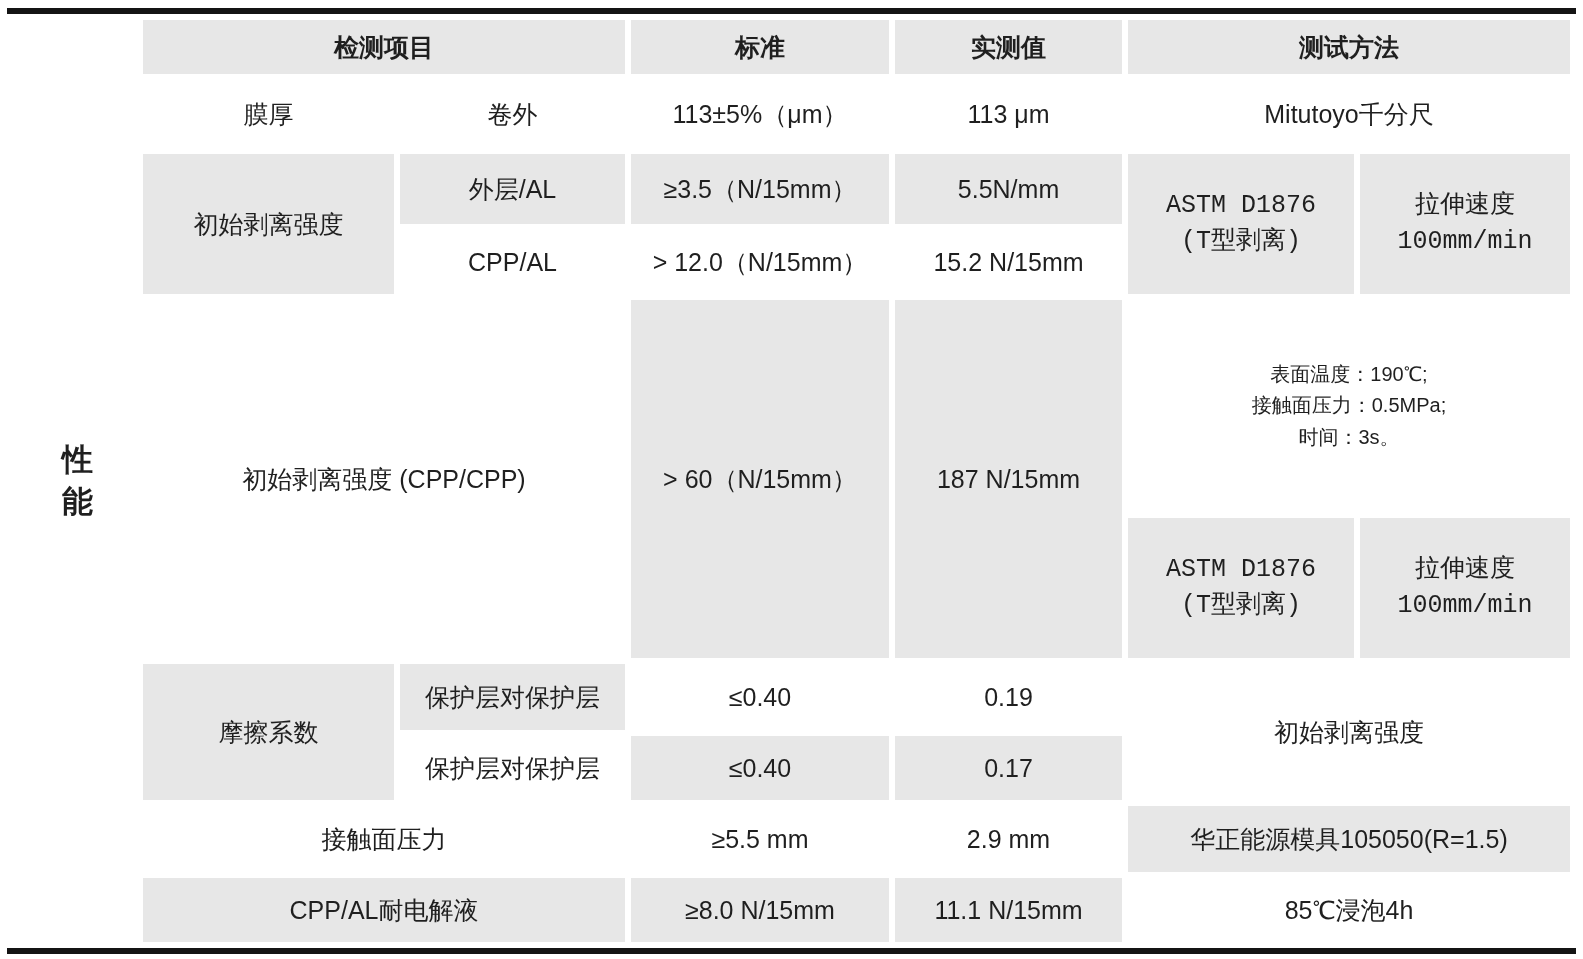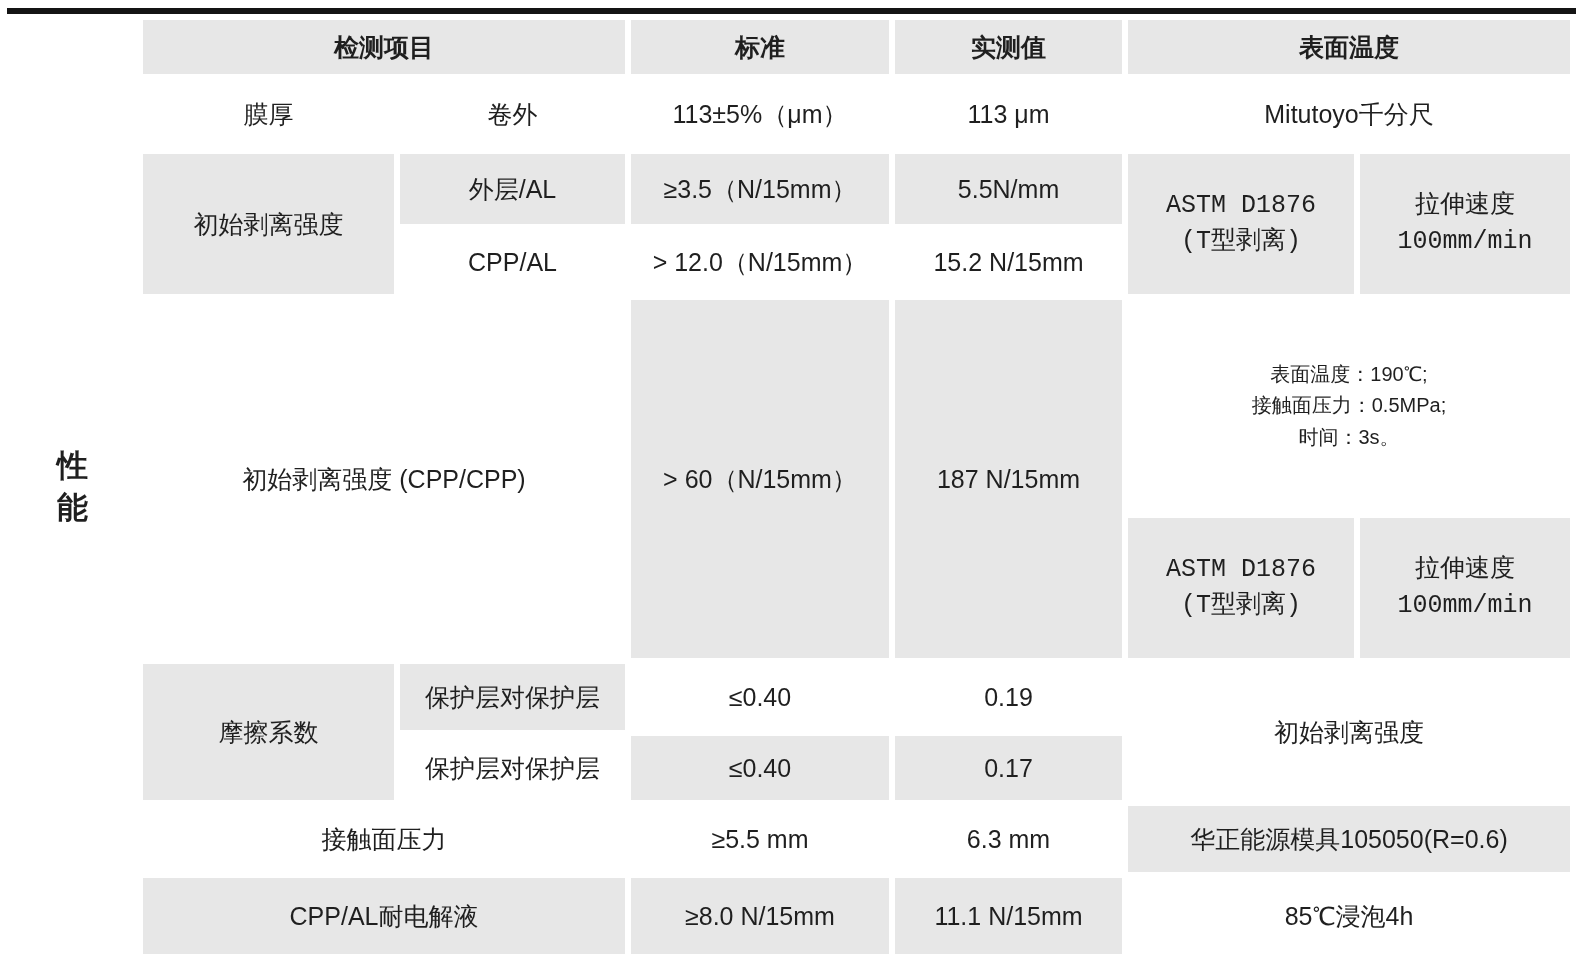--- a/index.html
+++ b/index.html
@@ -28,21 +28,21 @@
     font-size:25px;
     padding:0;
     overflow:hidden;
   }
   .g{background:var(--cell-gray);margin-left:28px;}
   .b{font-weight:bold;}
   .side-cell{vertical-align:middle;}
   .vlabel{
     width:36px;margin:0 auto;
     font-size:31px;font-weight:bold;line-height:1.35;
-    text-align:left;word-break:break-all;
+    text-align:right;word-break:break-all;
   }
   .two span{display:block;line-height:1.45;font-family:Liberation Mono, monospace;}
   .cond span{display:block;line-height:1.58;font-size:20px;}
 </style>
 </head>
 <body>
 
 <div class="page">
   <div class="rule"></div>
 
@@ -58,21 +58,21 @@
     </colgroup>
 
     <tbody>
         <tr style="height:54px">
       <td rowspan="11" class="side-cell">
         <div class="vlabel">性能</div>
       </td>
       <td colspan="2" class="g b">检测项目</td>
       <td class="g b">标准</td>
       <td class="g b">实测值</td>
-      <td colspan="2" class="g b">表面温度</td>
+      <td colspan="2" class="g b">测试方法</td>
     </tr>
 
     <tr style="height:68px">
       <td>膜厚</td>
       <td>卷外</td>
       <td>113±5%（μm）</td>
       <td>113 μm</td>
       <td colspan="2">Mitutoyo千分尺</td>
     </tr>
 
@@ -129,25 +129,25 @@
 
     <tr style="height:64px">
       <td>保护层对保护层</td>
       <td class="g">≤0.40</td>
       <td class="g">0.17</td>
     </tr>
 
     <tr style="height:66px">
       <td colspan="2">接触面压力</td>
       <td>≥5.5 mm</td>
-      <td>6.3 mm</td>
-      <td colspan="2" class="g">华正能源模具105050(R=0.6)</td>
+      <td>2.9 mm</td>
+      <td colspan="2" class="g">华正能源模具105050(R=1.5)</td>
     </tr>
 
-    <tr style="height:76px">
+    <tr style="height:64px">
       <td colspan="2" class="g">CPP/AL耐电解液</td>
       <td class="g">≥8.0 N/15mm</td>
       <td class="g">11.1 N/15mm</td>
       <td colspan="2">85℃浸泡4h</td>
     </tr>
   </tbody>
     </table>
 
   <div class="rule"></div>
 </div>

